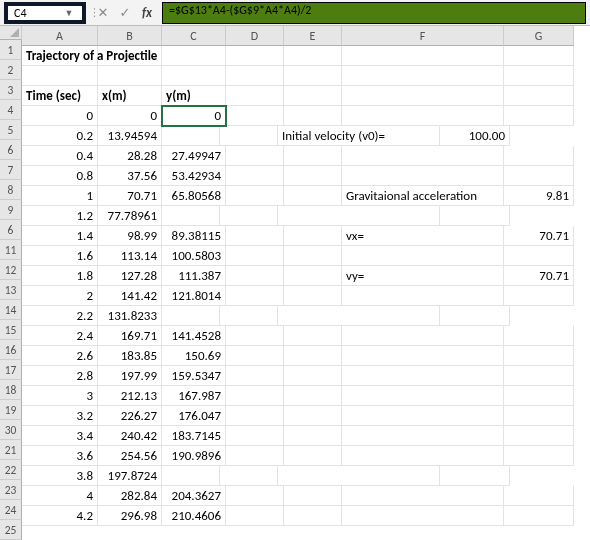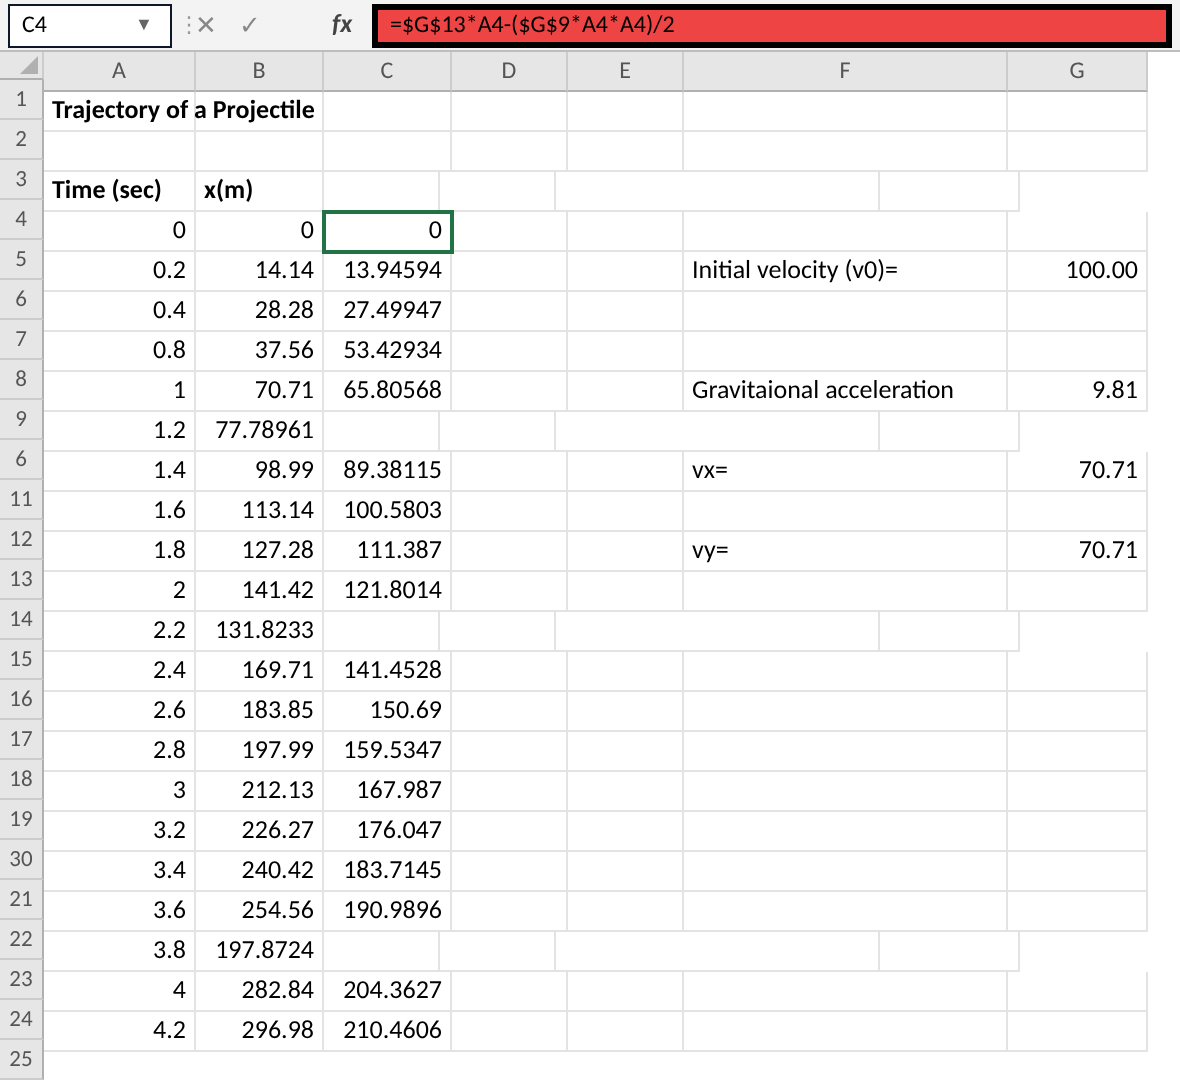--- a/index.html
+++ b/index.html
@@ -17,21 +17,21 @@
     align-items: center;
     height: 26px;
     background: #f3f3f3;
     border-bottom: 1px solid #bdbdbd;
   }
   .name-box {
     width: 82px;
     height: 22px;
     margin: 2px 0 2px 4px;
     background: #fff;
-    border: 1px solid #0f172a;
+    border: 4px solid #0f172a;
     display: flex;
     align-items: center;
     padding: 0 6px;
     font-size: 12px;
   }
   .name-box-dd {
     width: 14px;
     text-align: center;
     color: #666;
     font-size: 9px;
@@ -45,31 +45,31 @@
   }
   .fb-btn {
     width: 22px;
     height: 22px;
     display: flex;
     align-items: center;
     justify-content: center;
     color: #888;
     font-size: 13px;
   }
-  .fb-btn.dark { color: #444; font-style: italic; font-weight: bold; margin-left: 24px; }
+  .fb-btn.dark { color: #444; font-style: italic; font-weight: bold; }
   .formula-input {
     flex: 1;
     height: 22px;
     margin: 2px 4px;
-    background: #ef4444;
-    border: 3px solid #000000;
+    background: #4d7c0f;
+    border: 1px solid #000000;
     padding: 0 6px;
     font-size: 12px;
     display: flex;
-    align-items: center;
+    align-items: flex-start;
   }
   .sheet {
     display: flex;
     height: calc(100% - 26px);
   }
   .corner {
     width: 22px;
     height: 20px;
     background: #e6e6e6;
     border-right: 1px solid #ccc;
@@ -230,37 +230,37 @@
           <div class="cell wB"></div>
           <div class="cell wC"></div>
           <div class="cell wD"></div>
           <div class="cell wE"></div>
           <div class="cell wF"></div>
           <div class="cell wG"></div>
         </div>
         <div class="grid-row">
           <div class="cell wA bold">Time (sec)</div>
           <div class="cell wB bold">x(m)</div>
+          <div class="cell wC bold">y(m)</div>
           <div class="cell wD"></div>
           <div class="cell wE"></div>
           <div class="cell wF"></div>
           <div class="cell wG"></div>
         </div>
         <div class="grid-row">
           <div class="cell wA num">0</div>
           <div class="cell wB num">0</div>
           <div class="cell wC num sel">0</div>
           <div class="cell wD"></div>
           <div class="cell wE"></div>
           <div class="cell wF"></div>
           <div class="cell wG"></div>
         </div>
         <div class="grid-row">
           <div class="cell wA num">0.2</div>
-          <div class="cell wB num">14.14</div>
           <div class="cell wC num">13.94594</div>
           <div class="cell wD"></div>
           <div class="cell wE"></div>
           <div class="cell wF">Initial velocity (v0)=</div>
           <div class="cell wG num">100.00</div>
         </div>
         <div class="grid-row">
           <div class="cell wA num">0.4</div>
           <div class="cell wB num">28.28</div>
           <div class="cell wC num">27.49947</div>

